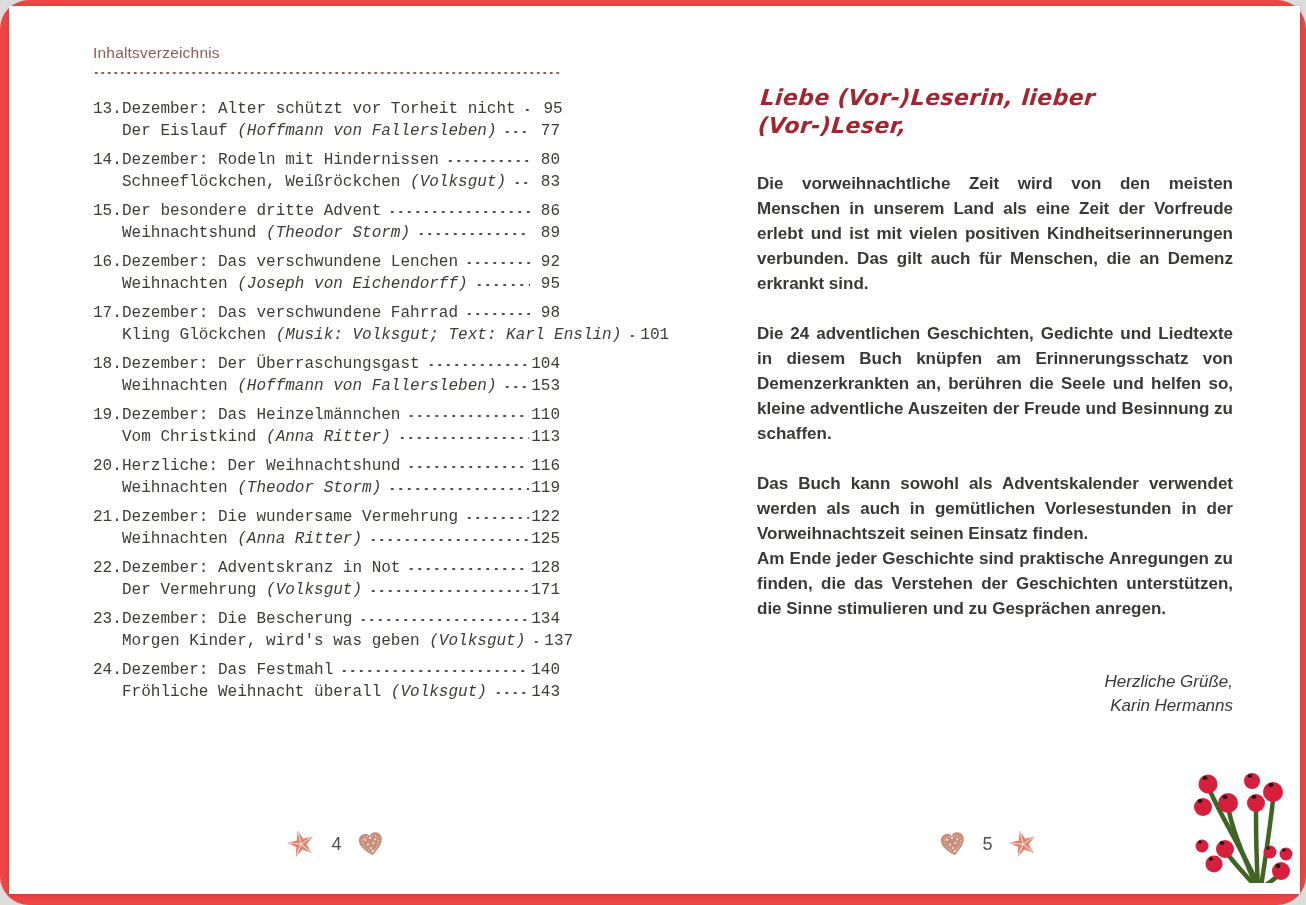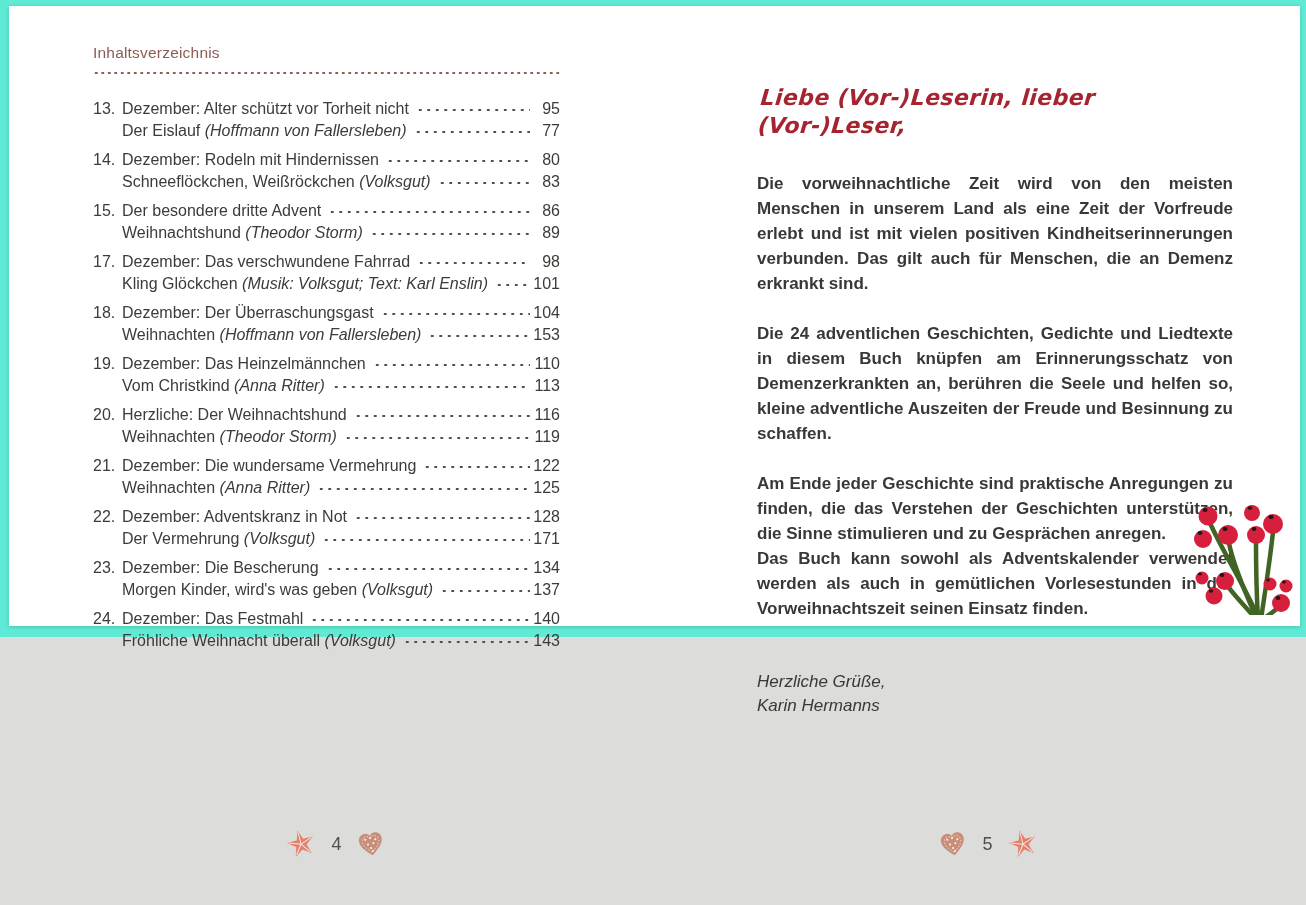--- a/index.html
+++ b/index.html
@@ -2,40 +2,40 @@
 <html lang="de"><head>
 <meta charset="utf-8">
 <style>
   html,body{margin:0;padding:0;}
   body{
     width:1306px;height:905px;
     background:#dcdcda;
     font-family:"Liberation Sans",sans-serif;
     overflow:hidden;
   }
-  .screen{position:relative;width:1306px;height:637px;background:#5eead4;}
+  .screen{position:relative;width:1306px;height:905px;background:#ef4444;border-radius:29px;}
   .sheet{
     position:absolute;left:9px;top:6px;right:6px;bottom:11px;
     background:#ffffff;
     box-shadow:0 1px 4px rgba(0,0,0,.18);
   }
 
   
   .left-page{position:absolute;left:84px;top:38px;width:467px;}
   .toc-header-title{
     font-size:15.5px;color:#8e5a54;letter-spacing:.2px;line-height:18px;
   }
   .dotted-rule{
     margin-top:9px;height:4px;
     background-image:radial-gradient(circle,#8e5a54 1.05px,transparent 1.35px);
     background-size:6.5px 4px;background-repeat:repeat-x;background-position:0 50%;
   }
   .toc{margin-top:23px;color:#3d3b38;font-size:16px;}
   .toc-entry{margin-bottom:7px;}
-  .toc-line{display:flex;align-items:flex-end;line-height:22px;white-space:nowrap;}
+  .toc-line{display:flex;align-items:flex-end;line-height:22px;white-space:nowrap;font-family:Liberation Mono, monospace;}
   .toc-num{flex:none;width:29px;}
   .toc-text{flex:none;}
   .toc-text i{font-style:italic;}
   .leader{
     flex:1;min-width:10px;height:12px;align-self:flex-end;
     margin:0 2px 4px 7px;
     background-image:radial-gradient(circle,#514f4b 1.2px,transparent 1.5px);
     background-size:8.5px 12px;background-repeat:repeat-x;background-position:0 100%;
   }
   .toc-page{flex:none;min-width:28px;text-align:right;}
@@ -47,21 +47,21 @@
     font-style:italic;font-weight:bold;
     transform:skewX(-5deg);transform-origin:left bottom;
     color:#a5242f;font-size:22px;letter-spacing:.4px;
     margin:0 0 31px 0;line-height:28px;
   }
   .body-par{
     font-size:17px;line-height:25px;margin:0 0 25px 0;
     text-align:justify;hyphens:auto;font-weight:bold;-webkit-hyphens:auto;
   }
   .body-par.tight{margin:0;}
-  .signature{margin-top:49px;font-style:italic;font-size:17px;line-height:24px;}
+  .signature{margin-top:49px;font-style:italic;font-size:17px;line-height:24px;text-align:right;}
 
   
   .footer{
     position:absolute;top:820px;height:36px;width:653px;
     display:flex;justify-content:center;align-items:center;gap:15px;
   }
   .footer.left{left:0;}
   .footer.right{left:653px;}
   .folio{font-size:18px;color:#4f4f4f;}
   .icon-star{transform:rotate(-14deg);}
@@ -119,20 +119,34 @@
           </div>
           <div class="toc-line">
             <span class="toc-num"></span>
             <span class="toc-text"><span>Weihnachtshund</span>&nbsp;<i>(Theodor Storm)</i></span>
             <span class="leader"></span>
             <span class="toc-page">89</span>
           </div>
         </div>
           <div class="toc-entry">
           <div class="toc-line">
+            <span class="toc-num">16.</span>
+            <span class="toc-text">Dezember: Das verschwundene Lenchen</span>
+            <span class="leader"></span>
+            <span class="toc-page">92</span>
+          </div>
+          <div class="toc-line">
+            <span class="toc-num"></span>
+            <span class="toc-text"><span>Weihnachten</span>&nbsp;<i>(Joseph von Eichendorff)</i></span>
+            <span class="leader"></span>
+            <span class="toc-page">95</span>
+          </div>
+        </div>
+          <div class="toc-entry">
+          <div class="toc-line">
             <span class="toc-num">17.</span>
             <span class="toc-text">Dezember: Das verschwundene Fahrrad</span>
             <span class="leader"></span>
             <span class="toc-page">98</span>
           </div>
           <div class="toc-line">
             <span class="toc-num"></span>
             <span class="toc-text"><span>Kling Glöckchen</span>&nbsp;<i>(Musik: Volksgut; Text: Karl Enslin)</i></span>
             <span class="leader"></span>
             <span class="toc-page">101</span>
@@ -236,22 +250,22 @@
             <span class="toc-page">143</span>
           </div>
         </div>
         </div>
     </div>
 
     <div class="right-page">
       <div class="script-heading">Liebe (Vor-)Leserin, lieber (Vor-)Leser,</div>
       <p class="body-par">Die vorweihnachtliche Zeit wird von den meisten Menschen in unserem Land als eine Zeit der Vorfreude erlebt und ist mit vielen positiven Kindheitserinnerungen verbunden. Das gilt auch für Menschen, die an Demenz erkrankt sind.</p>
       <p class="body-par">Die 24 adventlichen Geschichten, Gedichte und Liedtexte in diesem Buch knüpfen am Erinnerungsschatz von Demenzerkrankten an, berühren die Seele und helfen so, kleine adventliche Auszeiten der Freude und Besinnung zu schaffen.</p>
+      <p class="body-par tight">Das Buch kann sowohl als Adventskalender verwendet werden als auch in gemütlichen Vorlesestunden in der Vorweihnachtszeit seinen Einsatz finden.</p>
       <p class="body-par tight">Am Ende jeder Geschichte sind praktische Anregungen zu finden, die das Verstehen der Geschichten unterstützen, die Sinne stimulieren und zu Gesprächen anregen.</p>
-      <p class="body-par tight">Das Buch kann sowohl als Adventskalender verwendet werden als auch in gemütlichen Vorlesestunden in der Vorweihnachtszeit seinen Einsatz finden.</p>
       <div class="signature">
         <div>Herzliche Grüße,</div>
         <div>Karin Hermanns</div>
       </div>
     </div>
 
     <div class="footer left">
       <svg class="icon-star" width="30" height="30" viewBox="0 0 30 30">
         <polygon points="15,1 18.3,10.5 28.3,10.7 20.3,16.7 23.2,26.3 15,20.6 6.8,26.3 9.7,16.7 1.7,10.7 11.7,10.5" fill="#e3806b"></polygon>
         <g stroke="#ffffff" stroke-width="1" opacity="0.8">

